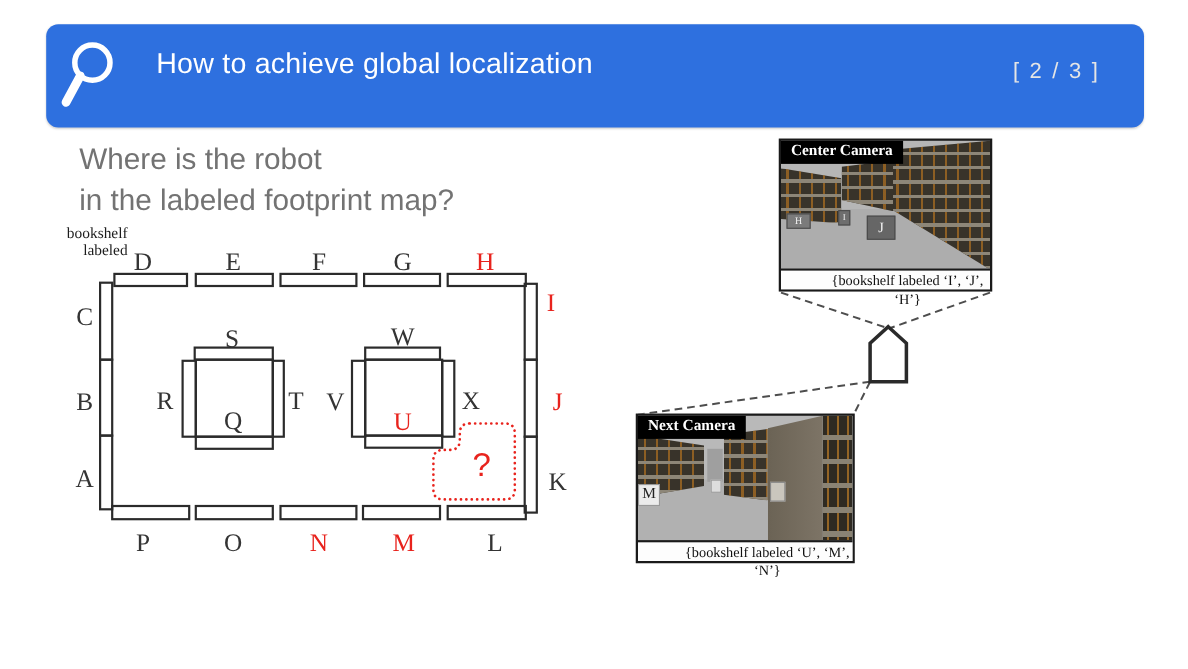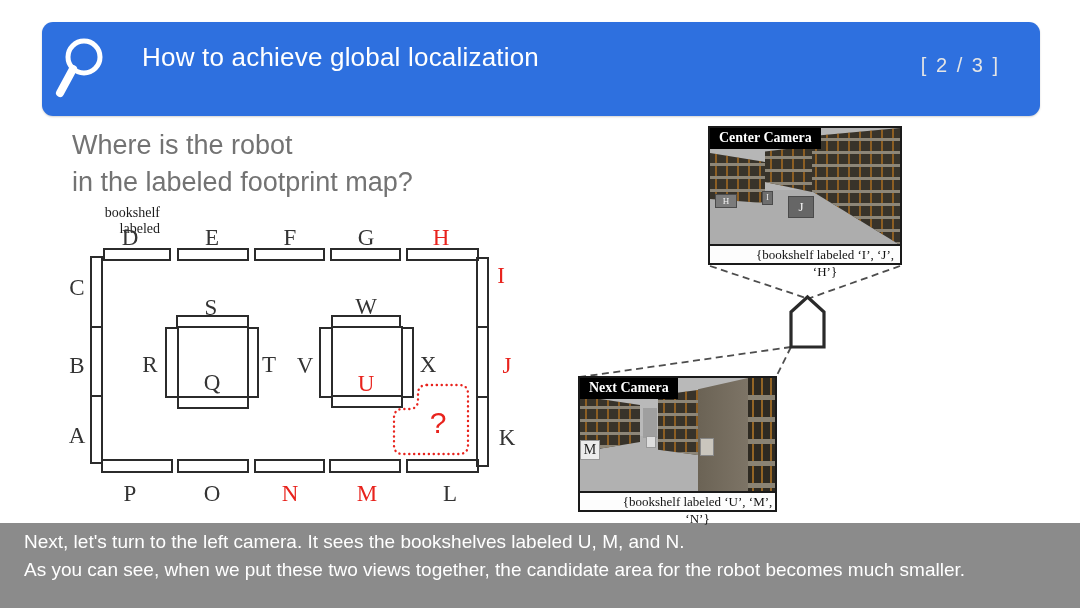--- a/index.html
+++ b/index.html
@@ -12,21 +12,21 @@
   .hdr-icon{position:absolute;left:10px;top:8px;}
   .hdr-title{position:absolute;left:88px;top:18px;color:#fff;font-size:26px;line-height:34px;
              letter-spacing:.2px;margin-left:12px;}
   .hdr-page{position:absolute;right:40px;top:32px;color:#e5e5e5;font-size:20px;letter-spacing:2px;}
 
   
   .question{position:absolute;left:72px;top:127px;color:#737373;font-size:27px;line-height:37px;}
 
   
   .legend{position:absolute;left:54px;top:205px;width:62px;text-align:right;
-          font-family:"Liberation Serif",serif;font-size:14px;line-height:16px;color:#1c1c1c;margin-left:44px;}
+          font-family:"Liberation Serif",serif;font-size:14px;line-height:16px;color:#1c1c1c;}
 
   
   .overlay{position:absolute;left:0;top:0;width:1080px;height:608px;pointer-events:none;}
   .map-rect{fill:none;stroke:#2b2b2b;stroke-width:2;}
   .map-letter{font-family:"Liberation Serif",serif;font-size:23px;fill:#343434;text-anchor:middle;}
   .map-letter.red{fill:#e8231d;}
   .dotted-area{fill:none;stroke:#e8231d;stroke-width:2.4;stroke-dasharray:0.1 4.8;stroke-linecap:round;}
   .qmark{font-family:"Liberation Sans",sans-serif;font-size:30px;fill:#e8231d;text-anchor:middle;}
   .frustum{stroke:#4d4d4d;stroke-width:1.8;stroke-dasharray:7 4.5;fill:none;}
   .robot{fill:#fff;stroke:#2a2a2a;stroke-width:3.2;}
@@ -192,20 +192,14 @@
       <div class="shelfTexBig" style="position:absolute;left:168px;top:0;width:27px;height:113px;"></div>
       <div class="placard" style="left:0;top:62px;width:18px;height:18px;background:#ececec;border-color:#999;
                   color:#222;font-size:14px;line-height:18px;">M</div>
       <div class="placard" style="left:66px;top:58px;width:8px;height:10px;background:#ddd;border-color:#999;"></div>
       <div class="placard" style="left:120px;top:60px;width:12px;height:16px;background:#cac6bd;border-color:#888;"></div>
     </div>
     <div class="cam-label">Next Camera</div>
     <div class="cam-caption">{bookshelf labeled ‘U’, ‘M’, ‘N’}</div>
   </div>
 
-  <div class="subbar">
-    <div class="subtext">
-      <div>Next, let's turn to the left camera. It sees the bookshelves labeled U, M, and N.</div>
-      <div>As you can see, when we put these two views together, the candidate area for the robot becomes much smaller.</div>
-    </div>
-  </div>
 
 </div>
 
 </body></html>

